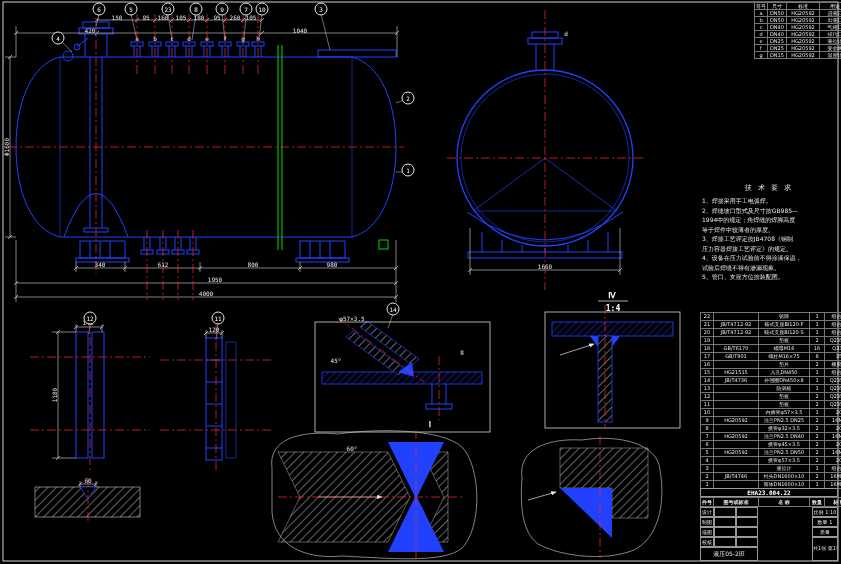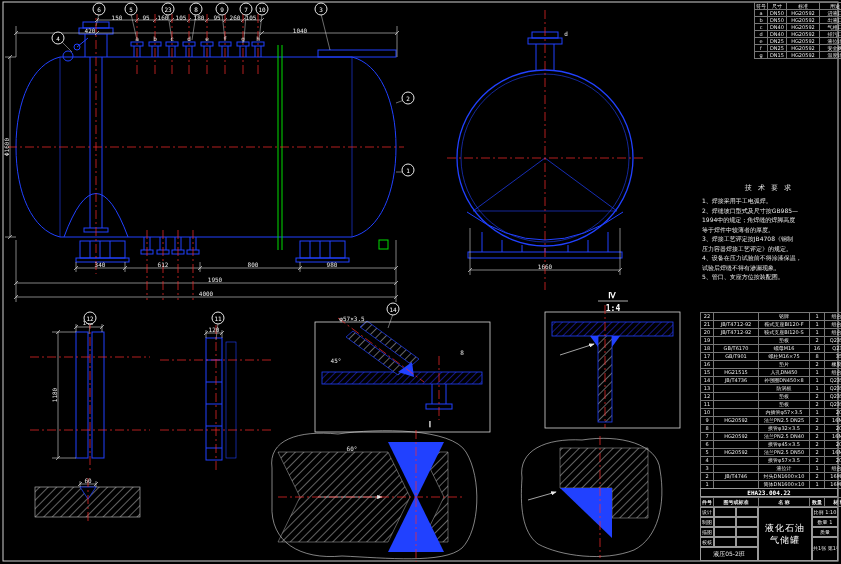--- a/index.html
+++ b/index.html
@@ -523,21 +523,20 @@
           <td style="width: 12px;">数量</td>
           <td style="width: 26px;">材  料</td>
         </tr>
       </tbody>
     </table>
 
 <div class="tblock">
   <div class="tb-cell">设计</div>
   <div class="tb-cell"></div>
   <div class="tb-cell"></div>
-  <div class="tb-cell tb-title" style="grid-column:4;grid-row:1/6;">液化石油气储罐</div>
   <div class="tb-cell" style="grid-column:5;grid-row:1;">比例 1:10</div>
   <div class="tb-cell" style="grid-column:1;grid-row:2;">制图</div>
   <div class="tb-cell" style="grid-column:2;grid-row:2;"></div>
   <div class="tb-cell" style="grid-column:3;grid-row:2;"></div>
   <div class="tb-cell" style="grid-column:5;grid-row:2;">数量 1</div>
   <div class="tb-cell" style="grid-column:1;grid-row:3;">描图</div>
   <div class="tb-cell" style="grid-column:2;grid-row:3;"></div>
   <div class="tb-cell" style="grid-column:3;grid-row:3;"></div>
   <div class="tb-cell" style="grid-column:5;grid-row:3;">质量</div>
   <div class="tb-cell" style="grid-column:1;grid-row:4;">校核</div>

